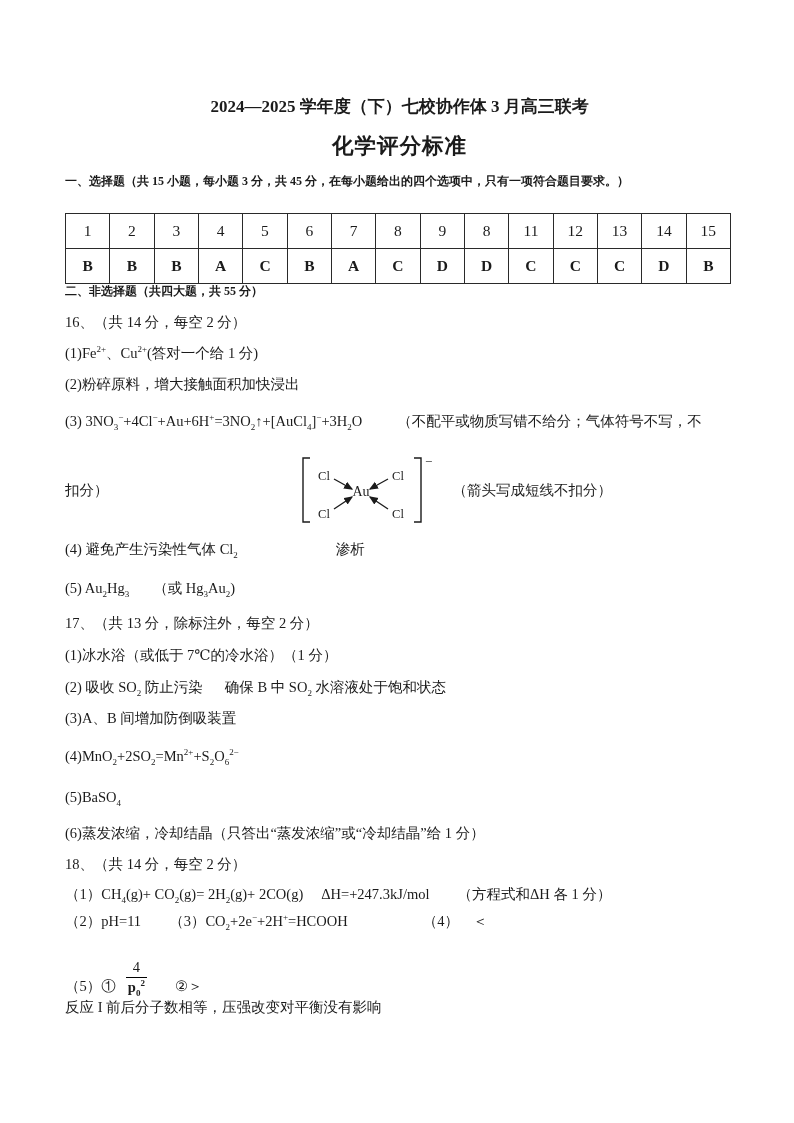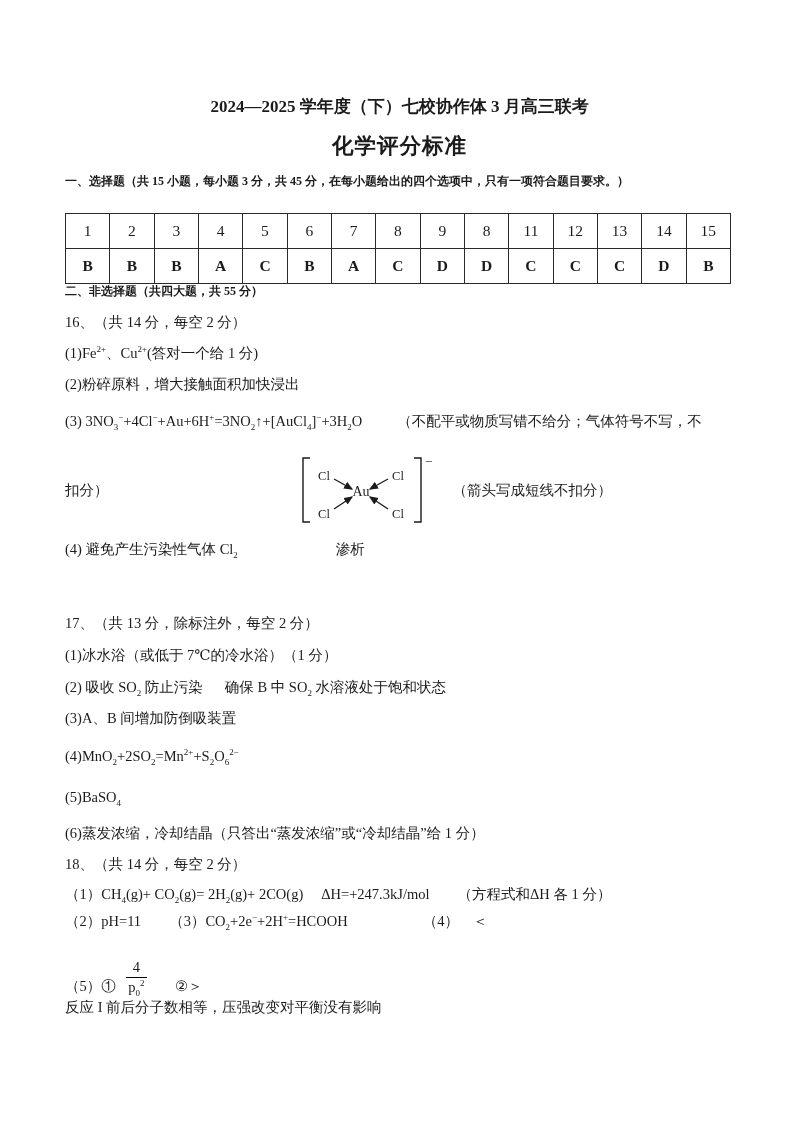--- a/index.html
+++ b/index.html
@@ -25,21 +25,21 @@
   .gap22 { margin-left:22px; }
   .gap28 { margin-left:28px; }
   .gap38 { margin-left:38px; }
   .gap75 { margin-left:75px; }
   .gap18 { margin-left:18px;text-align:right; }
   .gap35 { margin-left:35px; }
   .gap14 { margin-left:14px; }
   .row185 { position:absolute; top:936px; left:65px; right:60px; height:60px; display:flex; align-items:flex-end; font-size:14.5px; white-space:nowrap; }
   .frac { display:inline-block; text-align:center; font-size:14.5px; vertical-align:middle; margin-left:10px; }
   .frac .fnum { display:block; border-bottom:1.2px solid #000; padding:0 7px 1px; }
-  .frac .fden { display:block; padding-top:1px; }
+  .frac .fden { display:block; padding-top:1px;font-weight:bold; }
   svg text { font-family:"Liberation Serif","DejaVu Serif",serif; fill:#1b1b1b; }
 </style>
 </head>
 <body>
 
 <div class="page">
 
   <div class="line title">2024—2025 学年度（下）七校协作体 3 月高三联考</div>
   <div class="line subtitle">化学评分标准</div>
 
@@ -115,20 +115,24 @@
       <line x1="39" y1="59" x2="57" y2="47" stroke="#1b1b1b" stroke-width="1.3" marker-end="url(#ah)"></line>
       <line x1="93" y1="59" x2="75" y2="47" stroke="#1b1b1b" stroke-width="1.3" marker-end="url(#ah)"></line>
     </svg>
     <span class="arrow-note">（箭头写成短线不扣分）</span>
   </div>
 
   <div class="line flexline" style="top:540px;">
     <span>(4) 避免产生污染性气体 Cl<sub>2</sub></span>
     <span class="gap98">渗析</span>
   </div>
+  <div class="line flexline" style="top:579px;">
+    <span>(5)  Au<sub>2</sub>Hg<sub>3</sub></span>
+    <span class="gap24">（或 Hg<sub>3</sub>Au<sub>2</sub>)</span>
+  </div>
 
   <div class="line" style="top:614px;">17、（共 13 分，除标注外，每空 2 分）</div>
   <div class="line" style="top:646px;">(1)冰水浴（或低于 7℃的冷水浴）（1 分）</div>
   <div class="line flexline" style="top:678px;">
     <span>(2) 吸收 SO<sub>2</sub> 防止污染</span>
     <span class="gap22">确保 B 中 SO<sub>2</sub> 水溶液处于饱和状态</span>
   </div>
   <div class="line" style="top:709px;">(3)A、B 间增加防倒吸装置</div>
   <div class="line" style="top:748px;">(4)MnO<sub>2</sub>+2SO<sub>2</sub>=Mn<sup>2+</sup>+S<sub>2</sub>O<sub>6</sub><sup>2−</sup></div>
   <div class="line" style="top:789px;">(5)BaSO<sub>4</sub></div>

